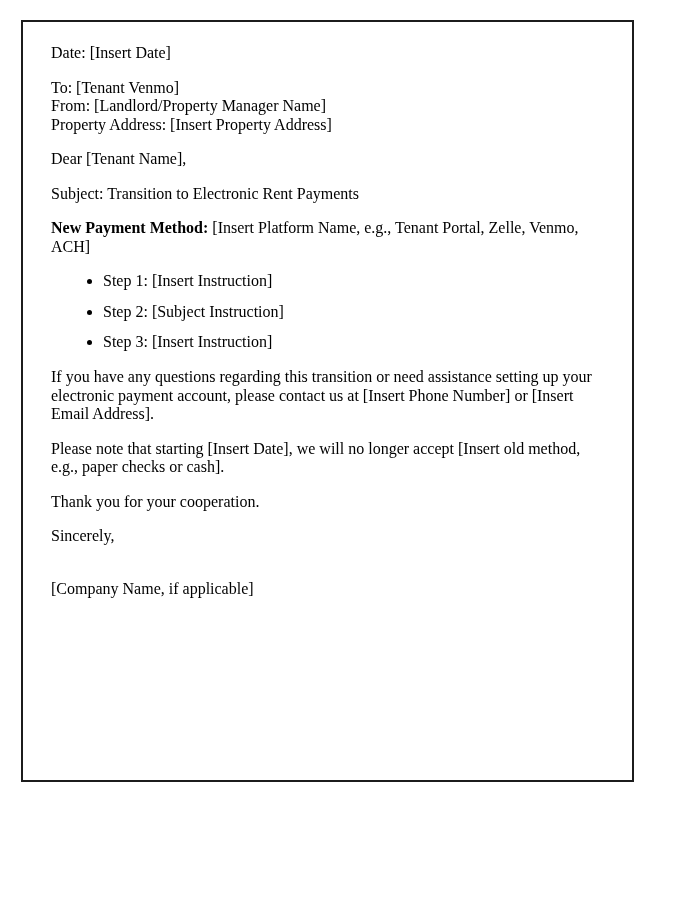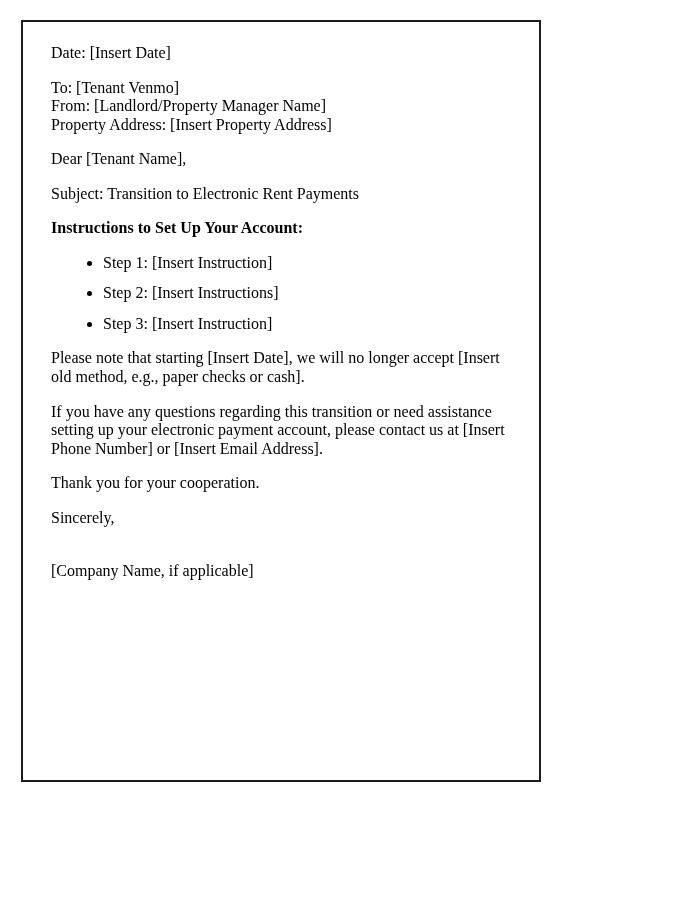--- a/index.html
+++ b/index.html
@@ -12,21 +12,21 @@
     height: 900px;
     font-family: "Liberation Serif", "DejaVu Serif", serif;
     font-size: 16px;
     line-height: 1.16;
     color: #000000;
     -webkit-font-smoothing: auto;
   }
   .page {
     box-sizing: border-box;
     margin: 20px 0 0 21px;
-    width: 520px;
+    width: 613px;
     height: 762px;
     border: 2px solid #1c1c1c;
     padding: 6px 28px 28px 28px;
     background: #ffffff;
     overflow: hidden;
   }
   .page p {
     margin: 16px 0;
   }
   .page ul {
@@ -50,32 +50,33 @@
 
   <p><span>To: [Tenant Venmo]</span><br>
      <span>From: [Landlord/Property Manager Name]</span><br>
      <span>Property Address: [Insert Property Address]</span></p>
 
   <p>Dear [Tenant Name],</p>
 
   <p>Subject: Transition to Electronic Rent Payments</p>
 
 
+  <p><span class="b">New Payment Method:</span>
+    <span>[Insert Platform Name, e.g., Tenant Portal, Zelle, Venmo, ACH]</span></p>
 
-  <p class="b">Instructions to Set Up Your Account:</p>
 
   <ul>
     <li>Step 1: [Insert Instruction]</li>
-    <li>Step 2: [Insert Instructions]</li>
+    <li>Step 2: [Subject Instruction]</li>
     <li>Step 3: [Insert Instruction]</li>
   </ul>
 
+  <p>If you have any questions regarding this transition or need assistance setting up your electronic payment account, please contact us at [Insert Phone Number] or [Insert Email Address].</p>
+
   <p>Please note that starting [Insert Date], we will no longer accept [Insert old method, e.g., paper checks or cash].</p>
-
-  <p>If you have any questions regarding this transition or need assistance setting up your electronic payment account, please contact us at [Insert Phone Number] or [Insert Email Address].</p>
 
   <p>Thank you for your cooperation.</p>
 
   <p>Sincerely,</p>
 
   <p><br>
      <span>[Company Name, if applicable]</span></p>
 
 </div>
 

